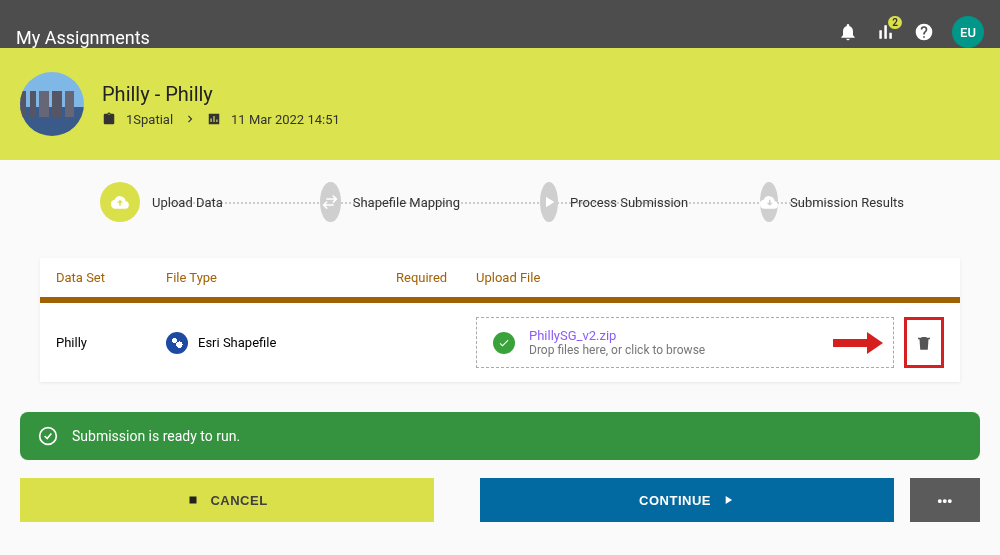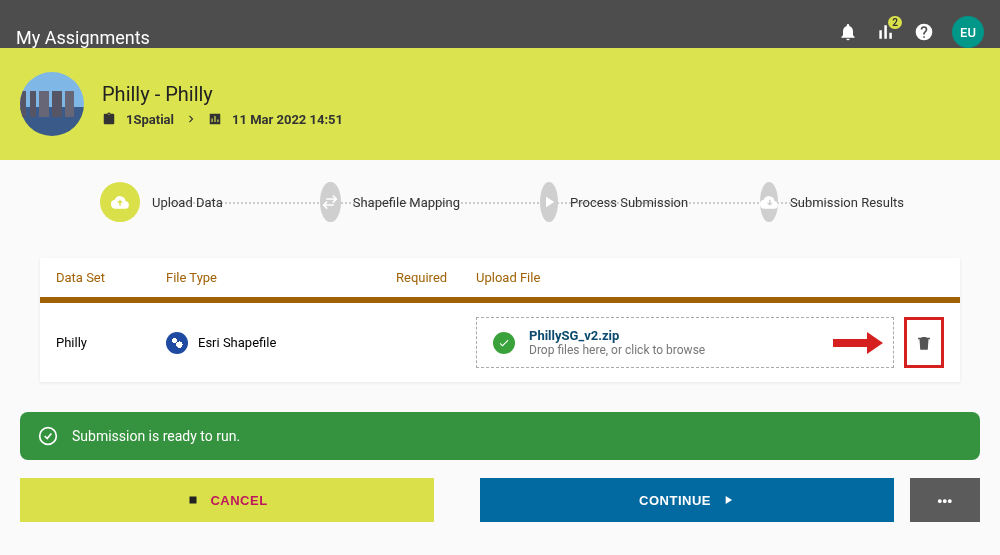--- a/index.html
+++ b/index.html
@@ -12,21 +12,21 @@
 .topbar-actions .icon { width: 20px; height: 20px; fill: #fff; position: relative; }
 .badge-wrap { position: relative; }
 .badge { position: absolute; top: -6px; right: -6px; background: #d9e04a; color: #333; font-size: 10px; font-weight: 600; border-radius: 8px; padding: 1px 4px; }
 .avatar { width: 32px; height: 32px; border-radius: 50%; background: #009688; color: #fff; display: flex; align-items: center; justify-content: center; font-size: 13px; font-weight: 500; }
 
 
 .header-strip { background: #dbe44e; padding: 24px 20px; display: flex; align-items: center; gap: 18px; }
 .city-circle { width: 64px; height: 64px; border-radius: 50%; background: linear-gradient(to bottom, #7fb8e6 0%, #7fb8e6 55%, #3a5a8a 55%, #3a5a8a 100%); position: relative; overflow: hidden; flex-shrink: 0; }
 .city-circle::before { content:""; position:absolute; bottom:30%; left:0; right:0; height:40%; background: linear-gradient(90deg, #556 0%, #556 10%, transparent 10%, transparent 15%, #556 15%, #556 25%, transparent 25%, transparent 30%, #667 30%, #667 45%, transparent 45%, transparent 50%, #556 50%, #556 65%, transparent 65%, transparent 70%, #667 70%, #667 85%, transparent 85%); }
 .header-text h1 { font-size: 20px; font-weight: 400; color: #222; margin-bottom: 6px; }
-.breadcrumb { display: flex; align-items: center; gap: 10px; font-size: 13px; color: #333; font-weight: bold; }
+.breadcrumb { display: flex; align-items: center; gap: 10px; font-size: 13px; color: #333; }
 .breadcrumb svg { width: 14px; height: 14px; fill: #333; }
 .chev { width: 12px; height: 12px; }
 
 
 .stepper-wrap { padding: 22px 20px 0; }
 .stepper { display: flex; justify-content: space-between; position: relative; margin: 0 80px 36px; }
 .step { display: flex; flex-direction: row; align-items: center; gap: 12px; z-index: 1; width: 140px; }
 .step-circle { width: 40px; height: 40px; border-radius: 50%; display: flex; align-items: center; justify-content: center; background: #cfcfcf; }
 .step-circle.active { background: #d9e04a; }
 .step-circle svg { width: 18px; height: 18px; fill: #fff; }
@@ -39,34 +39,34 @@
 .tbl-row { display: grid; grid-template-columns: 110px 230px 80px 1fr; padding: 14px 16px; font-size: 13px; align-items: center; }
 .ftype { display: flex; align-items: center; gap: 10px; }
 .globe { width: 22px; height: 22px; border-radius: 50%; background: #1f4aa1; position: relative; }
 .globe::before { content:""; position:absolute; inset:3px; background: radial-gradient(circle at 35% 35%, #fff 0%, #fff 18%, transparent 18%), radial-gradient(circle at 65% 60%, #fff 0%, #fff 22%, transparent 22%); border-radius:50%; }
 
 .upload-cell { display: flex; gap: 10px; align-items: stretch; }
 .drop { flex: 1; border: 1px dashed #aaa; padding: 10px 16px; display: flex; align-items: center; gap: 14px; position: relative; }
 .drop .check-circle { width: 22px; height: 22px; border-radius: 50%; background: #3aa23a; display: flex; align-items: center; justify-content: center; }
 .drop .check-circle svg { width: 12px; height: 12px; fill: #fff; }
 .drop-text { display: flex; flex-direction: column; }
-.drop-text .fname { font-size: 13px; color: #0c4a6e; font-weight: bold; }
+.drop-text .fname { font-size: 13px; color: #8b5cf6; }
 .drop-text .hint { font-size: 12px; color: #777; }
 .annot-arrow { position: absolute; right: 10px; top: 50%; transform: translateY(-50%); width: 50px; height: 22px; }
 .trash-box { width: 40px; border: 3px solid #d62020; display:flex; align-items:center; justify-content:center; background:#fff; }
 .trash-box svg { width: 18px; height: 18px; fill: #555; }
 
 
 .banner { margin: 30px 20px 0; background: #35923f; color: #fff; padding: 14px 18px; display: flex; align-items: center; gap: 14px; font-size: 14px; border-radius: 8px; }
 .banner svg { width: 20px; height: 20px; fill: none; stroke: #fff; stroke-width: 2; }
 
 
 .footer { margin: 18px 20px 0; display: flex; gap: 16px; }
 .btn { flex: 1; height: 44px; display: flex; align-items: center; justify-content: center; gap: 10px; font-size: 13px; font-weight: 600; letter-spacing: .5px; cursor: pointer; border: none; }
-.btn.cancel { background: #d9e04a; color: #be185d; text-align: right; }
+.btn.cancel { background: #d9e04a; color: #404040; text-align: right; }
 .btn.continue { background: #0369a1; color: #fff; margin-left: 30px; }
 .btn.menu { flex: 0 0 70px; background: #5b5b5b; color: #fff; }
 .btn svg { width: 14px; height: 14px; }
 </style>
 </head>
 <body>
 
 <div class="topbar">
   <div class="topbar-title">My Assignments</div>
   <div class="topbar-actions">

